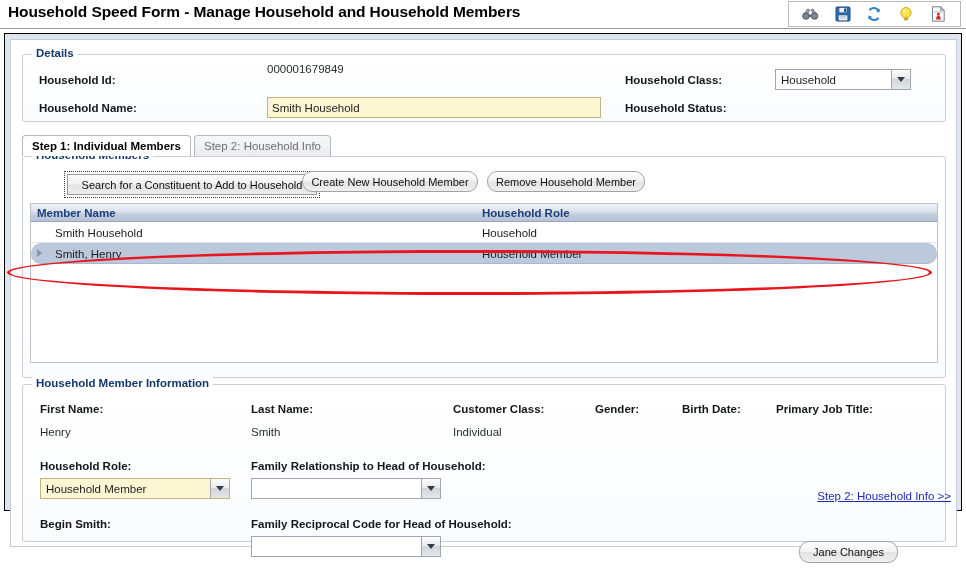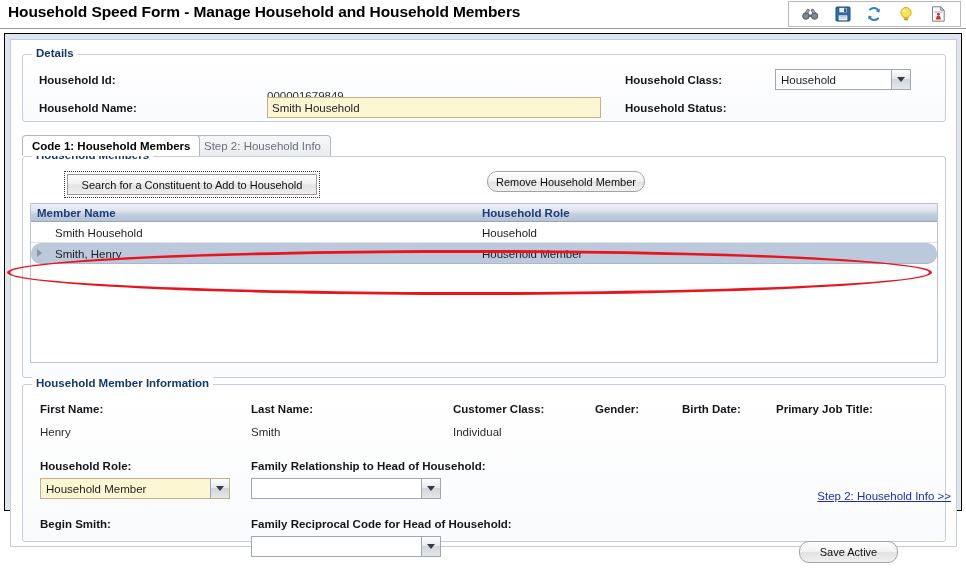--- a/index.html
+++ b/index.html
@@ -351,45 +351,46 @@
     </div>
   </div>
 
   <div class="formframe">
     <div class="page">
 
       <div class="group" id="details-group">
         <div class="group-title">Details</div>
 
         <div class="lbl" style="left:16px; top:19px;">Household Id:</div>
-        <div class="val" style="left:244px; top:35px;">000001679849</div>
+        <div class="val" style="left:244px; top:8px;">000001679849</div>
 
         <div class="lbl" style="left:16px; top:47px;">Household Name:</div>
         <input class="txt" style="left: 244px; top: 42px; width: 334px; height: 21px;" value="Smith Household">
 
         <div class="lbl" style="left:602px; top:19px;">Household Class:</div>
         <div class="combo" style="left:752px; top:14px; width:136px;">
           <div class="cval">Household</div>
           <div class="cbtn">
               <i class="arrow-down"></i>
             </div>
         </div>
 
         <div class="lbl" style="left:602px; top:47px;">Household Status:</div>
       </div>
 
       <div class="tabstrip">
-        <div class="tab active">Code 1: Household Members</div>
+        <div class="tab active">Step 1: Individual Members</div>
         <div class="tab inactive" style="left:172px;">Step 2: Household Info</div>
       </div>
 
       <div class="group" id="members-group">
         <div class="group-title">Household Members</div>
 
         <div class="btn focused" style="left:16px; top:17px; width:250px;margin-left:28px;">Search for a Constituent to Add to Household</div>
+        <div class="btn" style="left:279px; top:14px; width:176px;">Create New Household Member</div>
         <div class="btn" style="left:464px; top:14px; width:158px;">Remove Household Member</div>
 
         <div class="grid">
           <div class="grid-header">
             <div class="gh-cell" style="left:6px;">Member Name</div>
             <div class="gh-cell" style="left:451px;">Household Role</div>
           </div>
 
 
           <div class="grow">
@@ -445,21 +446,21 @@
         <div class="lbl" style="left:17px; top:133px;">Begin Smith:</div>
 
         <div class="lbl" style="left:228px; top:133px;">Family Reciprocal Code for Head of Household:</div>
         <div class="combo" style="left:228px; top:151px; width:190px;">
           <div class="cval"></div>
           <div class="cbtn">
               <i class="arrow-down"></i>
             </div>
         </div>
 
-        <div class="btn" style="left:776px; top:156px; width:99px; height:22px;">Save Active</div>
+        <div class="btn" style="left:776px; top:156px; width:99px; height:22px;">Jane Changes</div>
       </div>
 
     </div>
 
     <div class="footerlink">Step 2: Household Info &gt;&gt;</div>
   </div>
 
   <div class="annotation"></div>
 
 </div>

